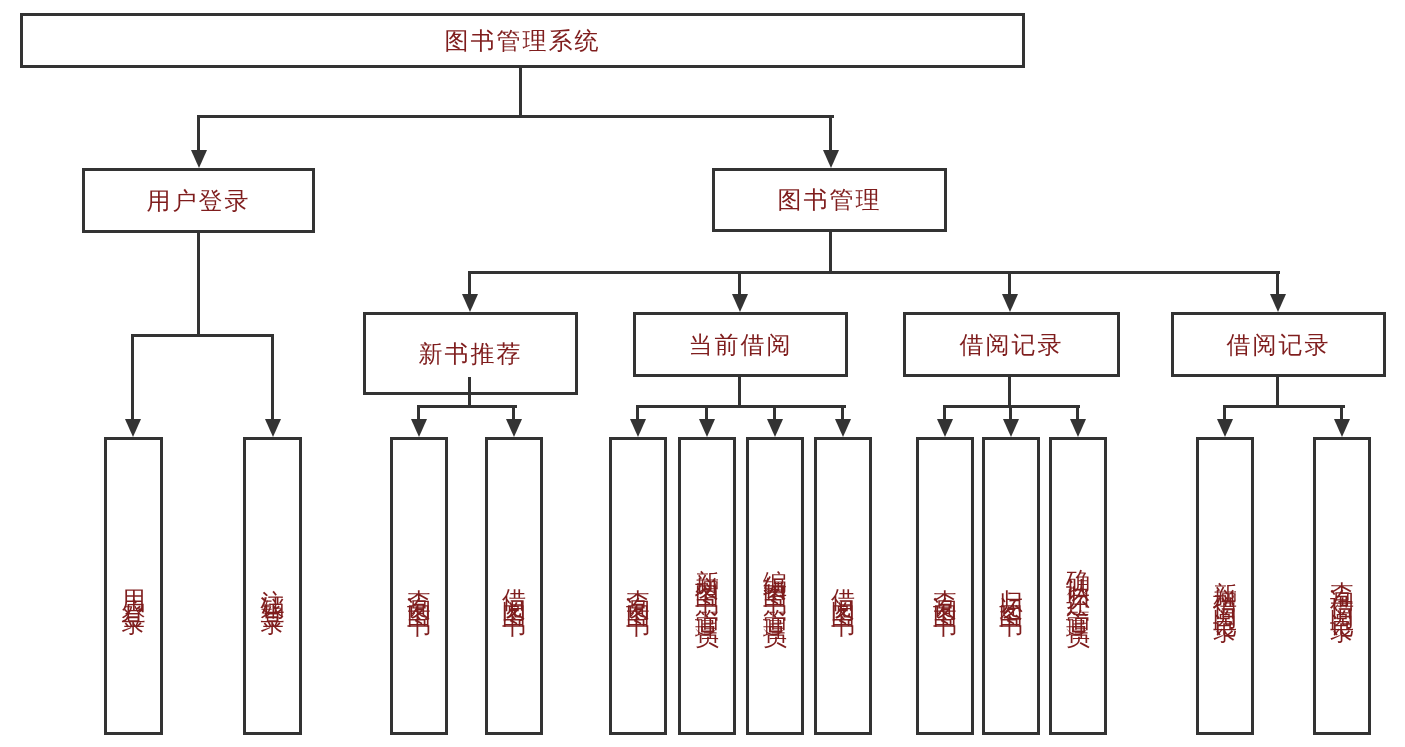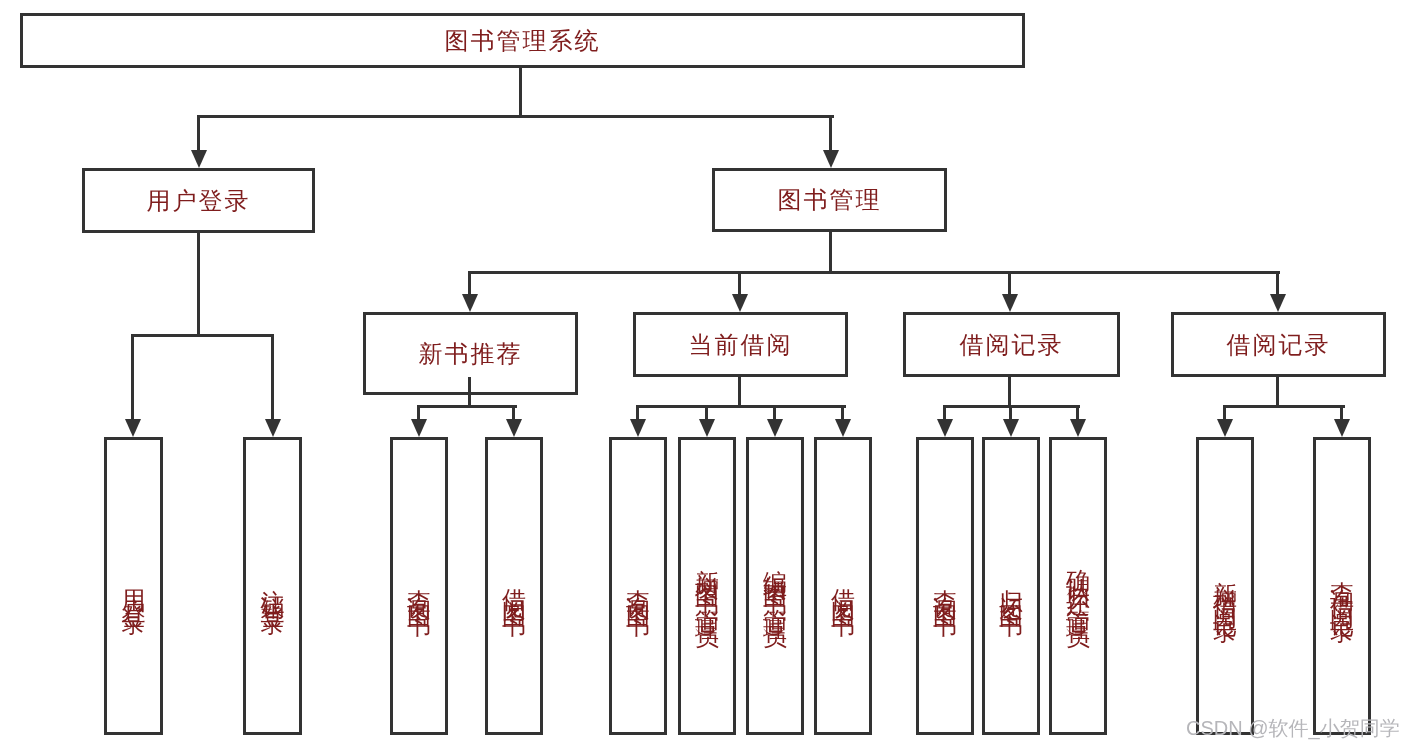--- a/index.html
+++ b/index.html
@@ -186,15 +186,14 @@
     <span class="vlabel">确认归还（管理员）</span>
   </div>
 
   <div class="box" style="left:1196px; top:437px; width:58px; height:298px;">
     <span class="vlabel">新增借阅记录</span>
   </div>
   <div class="box" style="left:1313px; top:437px; width:58px; height:298px;">
     <span class="vlabel">查询借阅记录</span>
   </div>
 
-  <div class="watermark">CSDN @软件_小贺同学</div>
 
 </div>
 
 </body></html>

